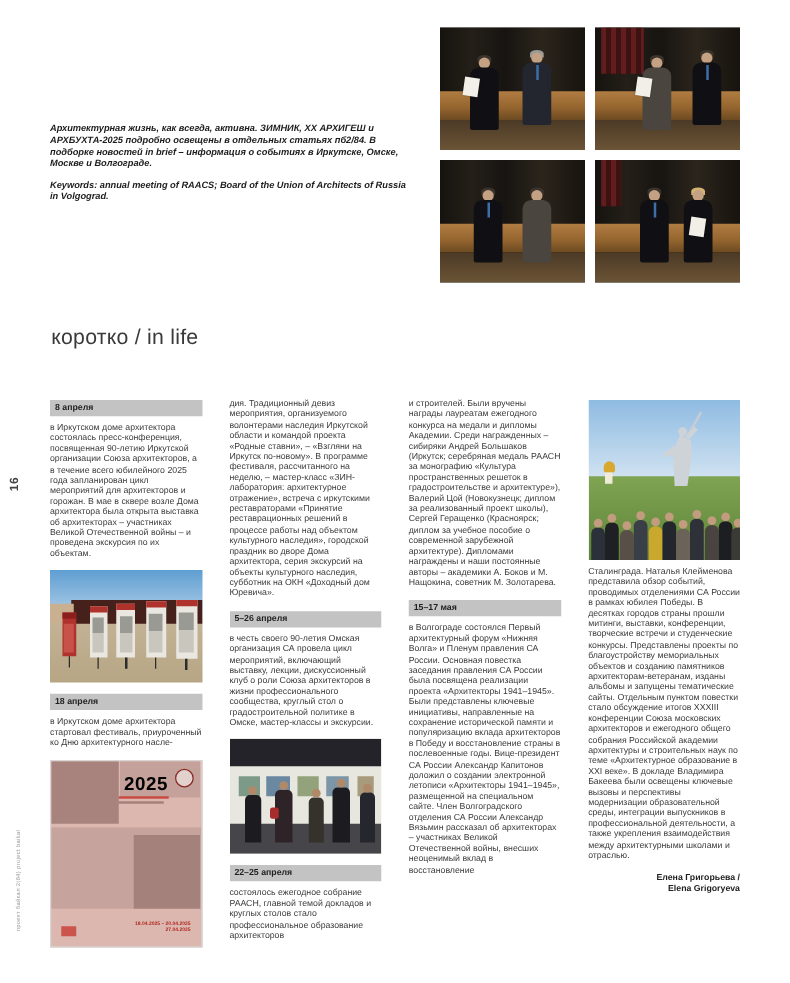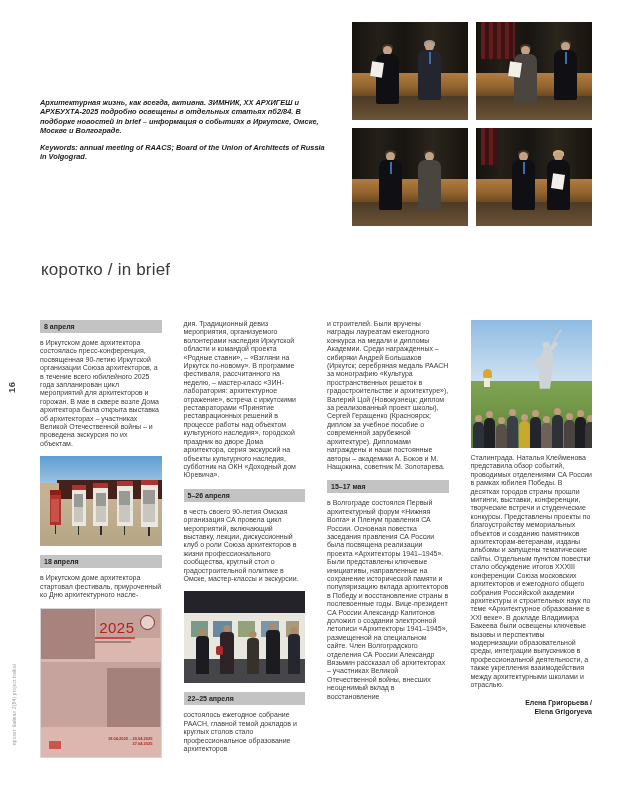--- a/index.html
+++ b/index.html
@@ -63,21 +63,21 @@
   .bn::after{content:"";position:absolute;left:15%;top:12%;right:15%;bottom:12%;
              background:linear-gradient(180deg,#9a9a94 0 45%,#c9c7bd 45% 100%);}
   .bn .leg{position:absolute;left:45%;bottom:-9px;width:1.5px;height:9px;background:#2c2c2c;}
   .bn.red{background:#b0322c;border-top-color:#8c1f1c;}
   .bn.red::after{background:#c8524a;}
 
   
   .poster{position:relative;height:148px;margin-top:8px;background:#dcb7af;overflow:hidden;
           border:1px solid #d6d6d6;}
   .poster .tile{position:absolute;}
-  .poster-year{position:absolute;right:26px;top:10px;font-size:15px;font-weight:normal;color:#b91c1c;
+  .poster-year{position:absolute;right:26px;top:10px;font-size:15px;font-weight:bold;color:#000000;
                letter-spacing:.5px;}
   .poster-sub{position:absolute;right:26px;top:28px;width:40px;height:2px;background:#c5342c;opacity:.8;}
   .poster-sub2{position:absolute;right:30px;top:32px;width:36px;height:2px;background:#8a6a64;opacity:.7;}
   .poster-logo{position:absolute;right:6px;top:6px;width:13px;height:13px;border-radius:50%;
                border:1.5px solid #8a2a24;background:rgba(255,255,255,.5);}
   .poster-title{position:absolute;left:8px;top:56px;font-size:11px;line-height:12.5px;font-weight:bold;
                 color:#c5342c;letter-spacing:.2px;}
   .poster-dates{position:absolute;right:8px;bottom:10px;font-size:4px;line-height:5.5px;color:#b02a24;
                 text-align:right;font-weight:bold;}
   .poster-stamp{position:absolute;left:8px;bottom:8px;width:12px;height:8px;background:#c5342c;opacity:.75;}
@@ -187,21 +187,21 @@
           <div class="paper" style="left:6px;top:22px;"></div>
       </div>
     </div>
   </div>
 
   <div class="intro">
     <p>Архитектурная жизнь, как всегда, активна. ЗИМНИК, XX АРХИГЕШ и АРХБУХТА-2025 подробно освещены в отдельных статьях пб2/84. В подборке новостей in brief – информация о событиях в Иркутске, Омске, Москве и Волгограде.</p>
     <p>Keywords: annual meeting of RAACS; Board of the Union of Architects of Russia in Volgograd.</p>
   </div>
 
-  <h1 class="section-title">коротко / in brief</h1>
+  <h1 class="section-title">коротко / in life</h1>
 
   <div class="briefs">
 
     <div class="col">
       <div class="brief-h">8 апреля</div>
       <p class="brief-p">в Иркутском доме архитектора состоялась пресс-конференция, посвященная 90-летию Иркутской организации Союза архитекторов, а в течение всего юбилейного 2025 года запланирован цикл мероприятий для архитекторов и горожан. В мае в сквере возле Дома архитектора была открыта выставка об архитекторах – участниках Великой Отечественной войны – и проведена экскурсия по их объектам.</p>
       <div class="ph outdoor">
         <div class="bldg"></div>
         <div class="bldg2"></div>
         <div class="bn red" style="left:8%;top:38%;width:11px;height:30px;">

